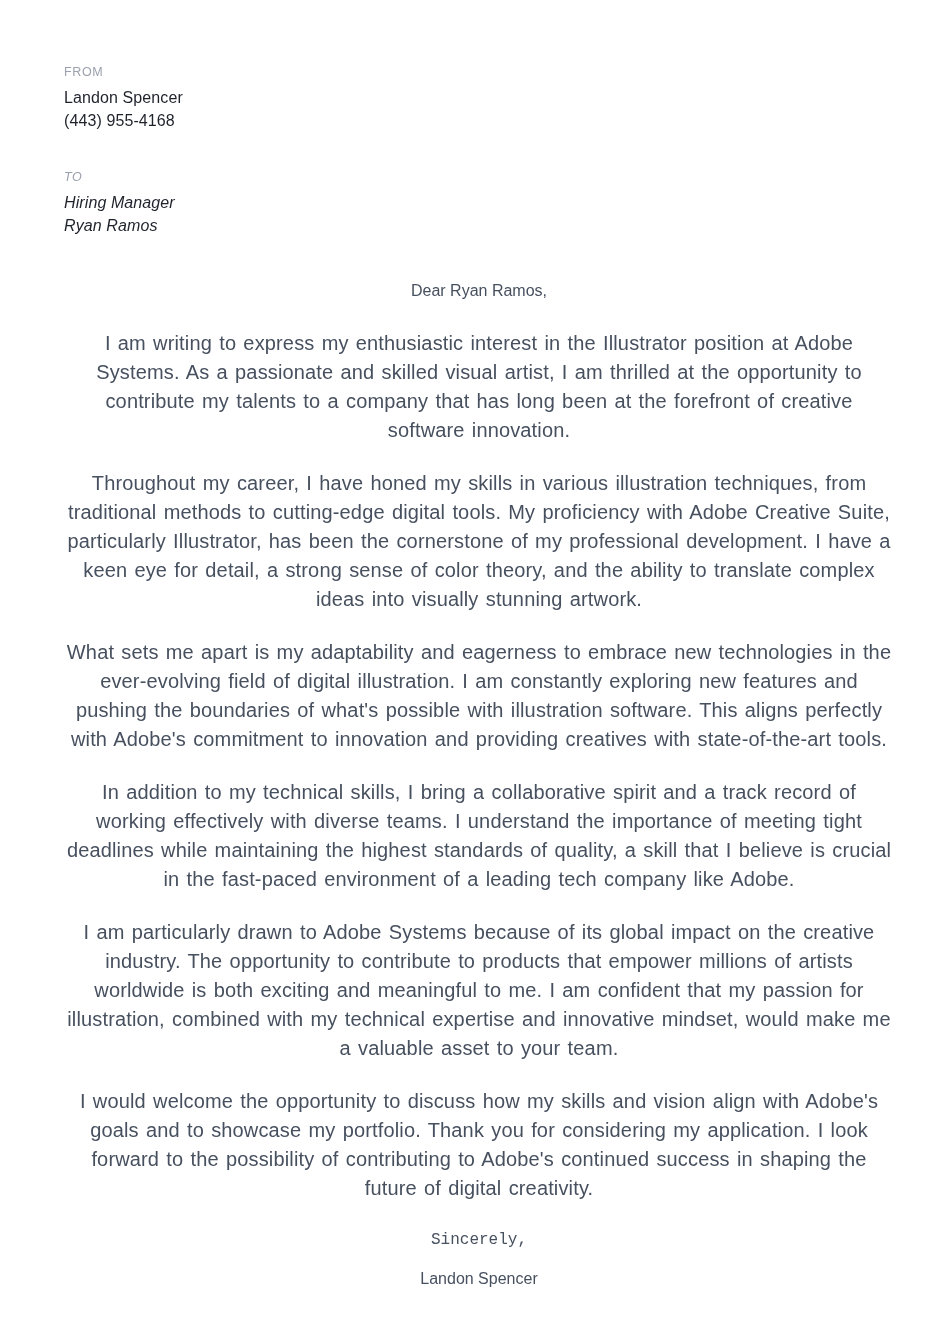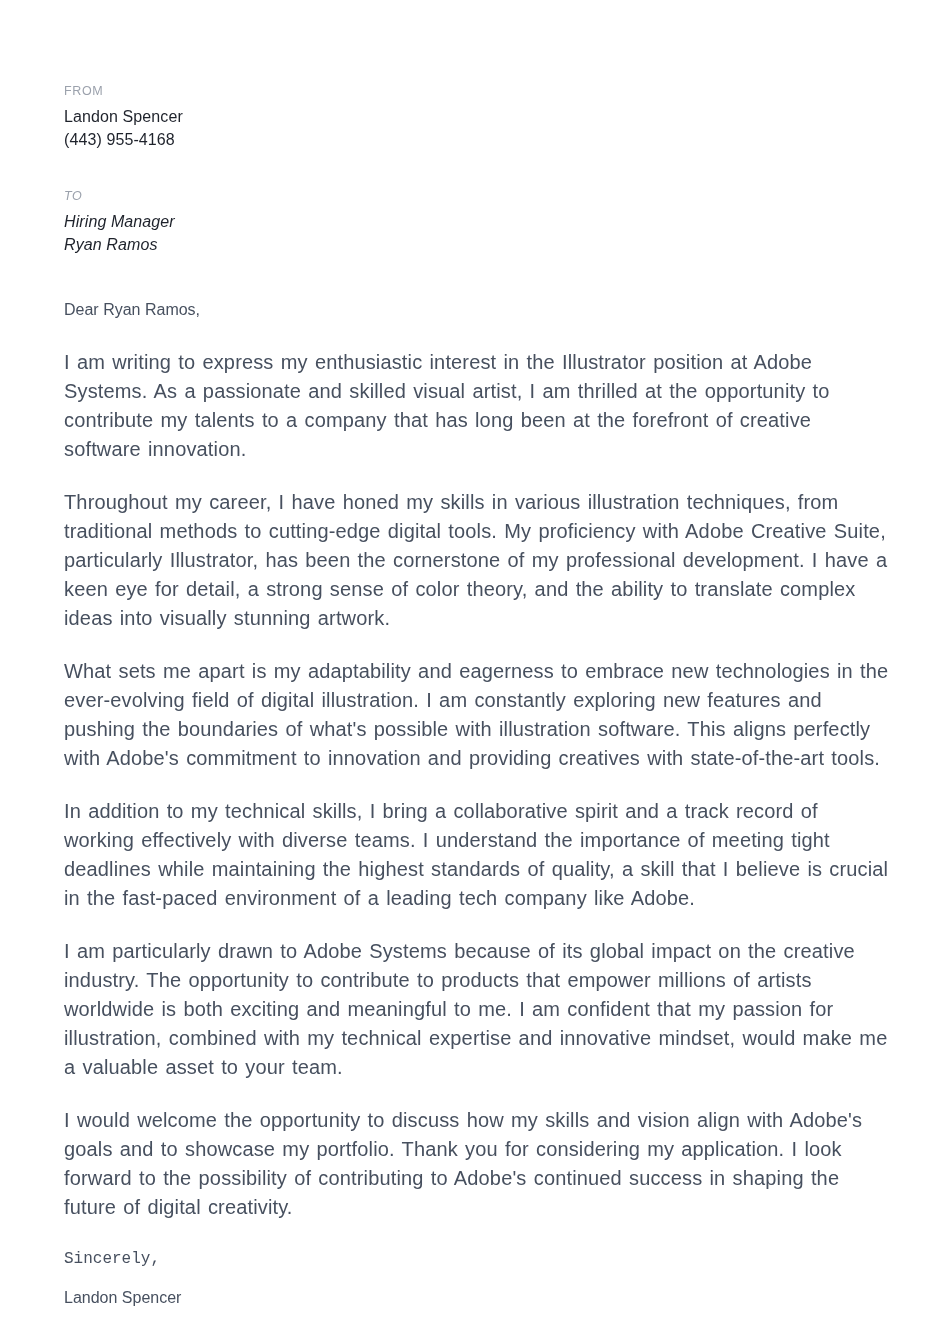--- a/index.html
+++ b/index.html
@@ -18,21 +18,20 @@
     height: 1329px;
     background: var(--color-bg);
     font-family: "Liberation Sans", sans-serif;
     -webkit-font-smoothing: antialiased;
     overflow: hidden;
   }
   .page {
     width: 940px;
     height: 974px;
     padding: 64px 46px 16px 64px;
-    margin-top: 19px;
   }
   .address-block {
     margin: 0 0 0 0;
   }
   .address-block + .address-block {
     margin-top: 37px;
     font-style: italic;
   }
   .address-label {
     font-size: 12.5px;
@@ -43,20 +42,21 @@
   }
   .address-line {
     font-size: 16px;
     line-height: 23px;
     color: var(--color-heading);
     letter-spacing: 0.1px;
   }
   .letter-body {
     margin-top: 41px;
     max-width: 832px;
+    text-align: center;
   }
   .salutation {
     font-size: 16px;
     line-height: 26.5px;
     color: var(--color-body);
     margin: 0 0 24px 0;
   }
   .paragraphs p {
     font-size: 20px;
     line-height: 29px;

